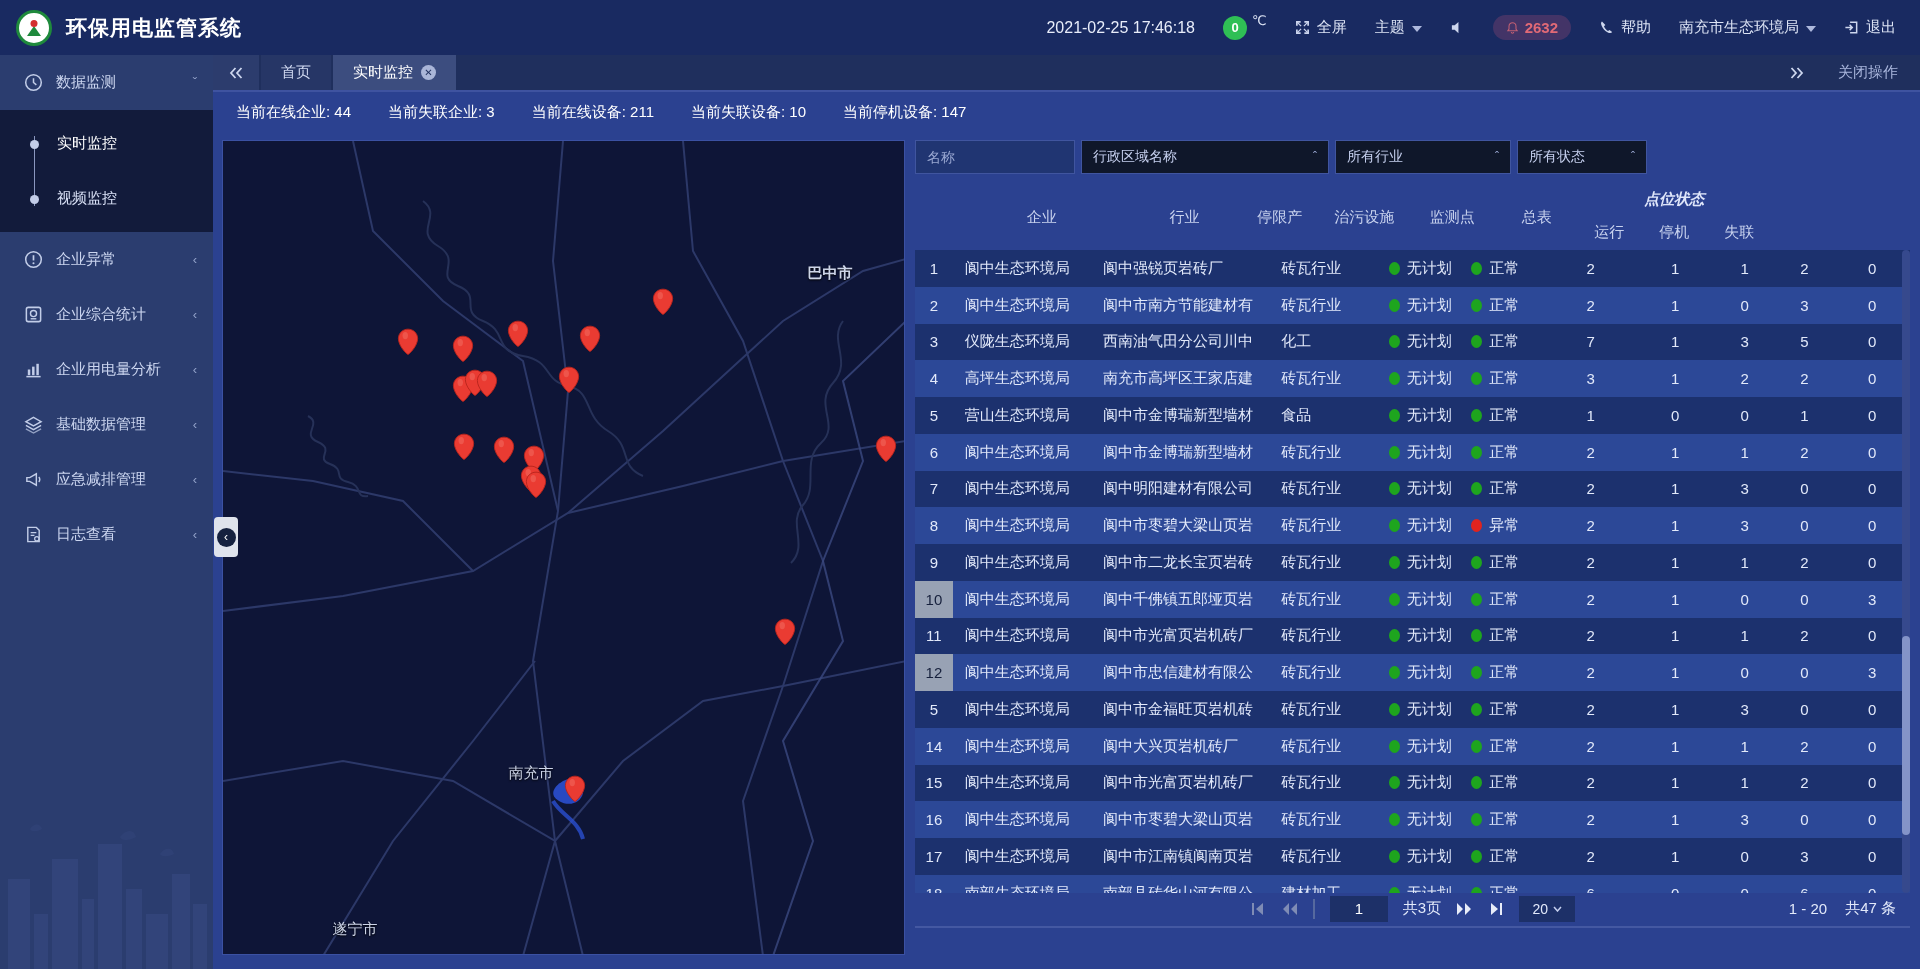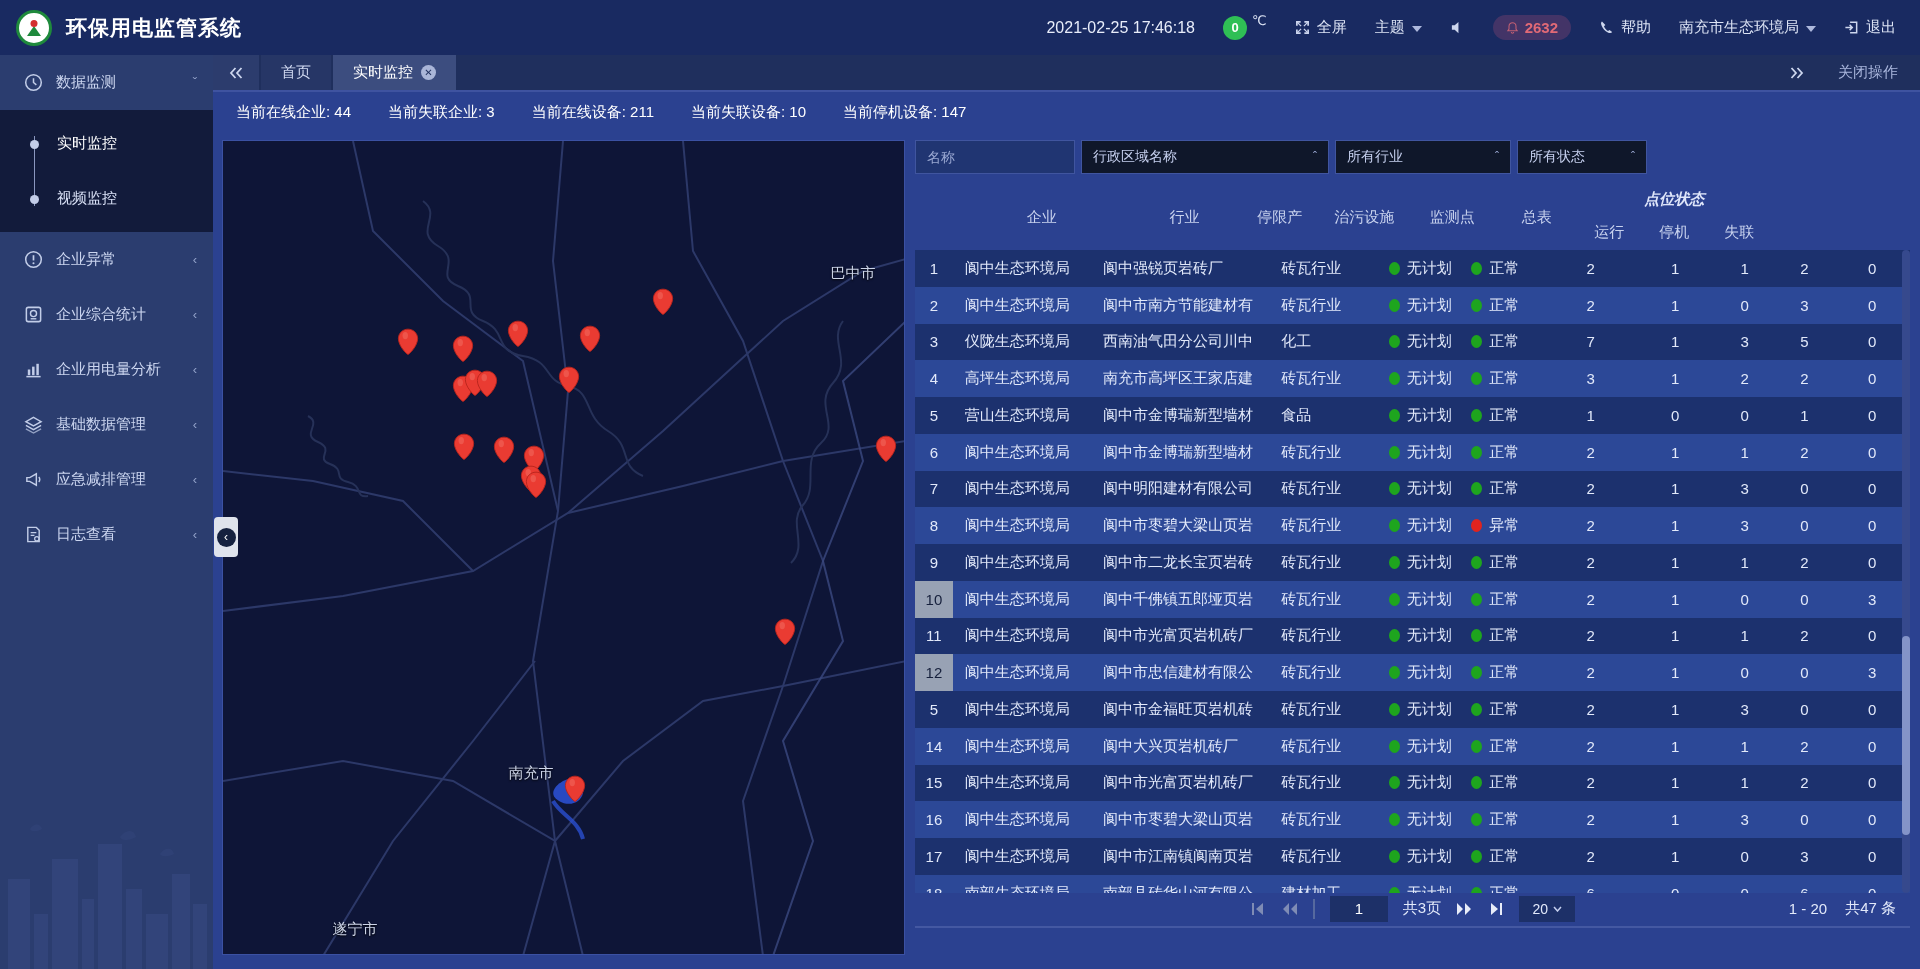--- a/index.html
+++ b/index.html
@@ -305,21 +305,21 @@
         <path d="M85 275c15 8-8 18 10 26s-4 16 12 22 2 14 18 18 6 16 20 14"></path>
         <path d="M620 180c-15 20 10 40-10 62s8 42-12 60-2 44-18 62 6 40-12 58"></path>
       </g>
       <g fill="none" stroke="#3b4880" stroke-width="2" opacity=".8">
         <path d="M683 180 620 240 640 320 600 420 620 500 560 600 590 700 550 815"></path>
       </g>
       <path d="M340 640c10-6 22 2 20 12s-14 14-24 8 -6-14 4-20z" fill="#2b4fd0" opacity=".9"></path>
       <path d="M330 660c8 14 26 20 30 38" stroke="#2b4fd0" stroke-width="4" fill="none" opacity=".8"></path>
     </svg>
     <div>
-        <div class="map-city" style="left: 630px; top: 132px;">巴中市</div>
+        <div class="map-city" style="left: 607px; top: 132px; font-weight: bold;">巴中市</div>
         <div class="map-city" style="left: 308px; top: 632px;">南充市</div>
         <div class="map-city" style="left: 132px; top: 788px;">遂宁市</div>
       </div>
     <div>
         <div class="map-pin" style="left: 185px; top: 215px;"><svg width="22" height="28" viewBox="0 0 24 30">
             <path d="M12 1C6 1 1.5 5.6 1.5 11.3c0 7.8 9 17.2 10.5 17.2s10.5-9.4 10.5-17.2C22.5 5.6 18 1 12 1z" fill="#ea3b32" stroke="#b8241d" stroke-width="1"></path>
             <ellipse cx="9" cy="8" rx="3" ry="4" fill="#f06b60" opacity=".55"></ellipse>
           </svg></div>
         <div class="map-pin" style="left: 240px; top: 222px;"><svg width="22" height="28" viewBox="0 0 24 30">
             <path d="M12 1C6 1 1.5 5.6 1.5 11.3c0 7.8 9 17.2 10.5 17.2s10.5-9.4 10.5-17.2C22.5 5.6 18 1 12 1z" fill="#ea3b32" stroke="#b8241d" stroke-width="1"></path>

